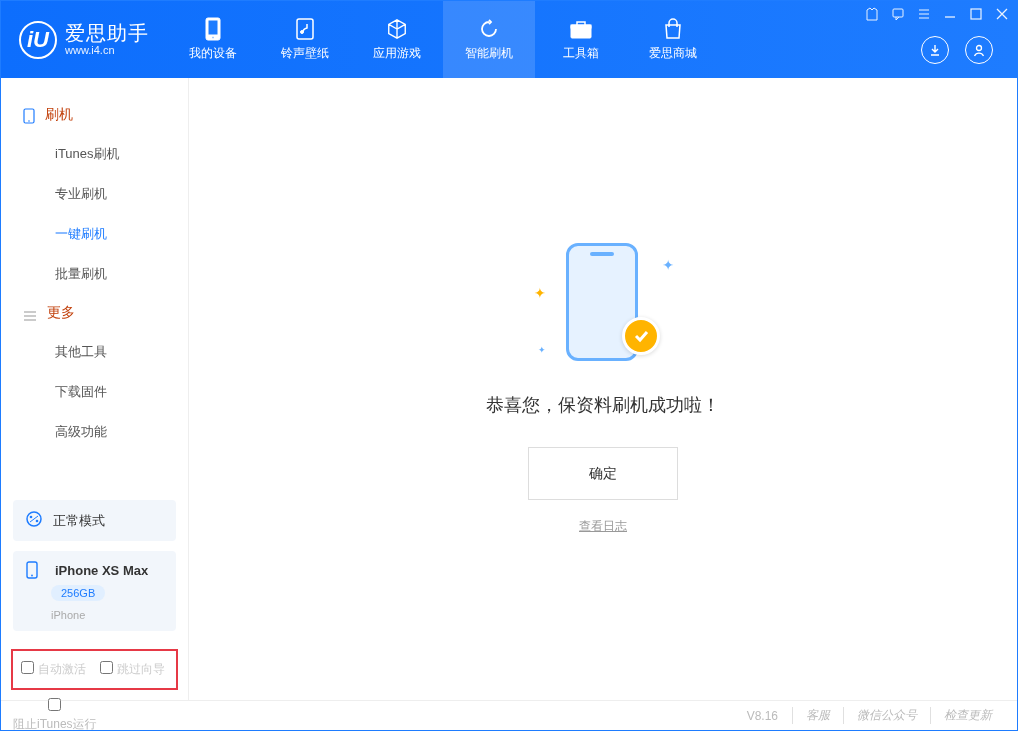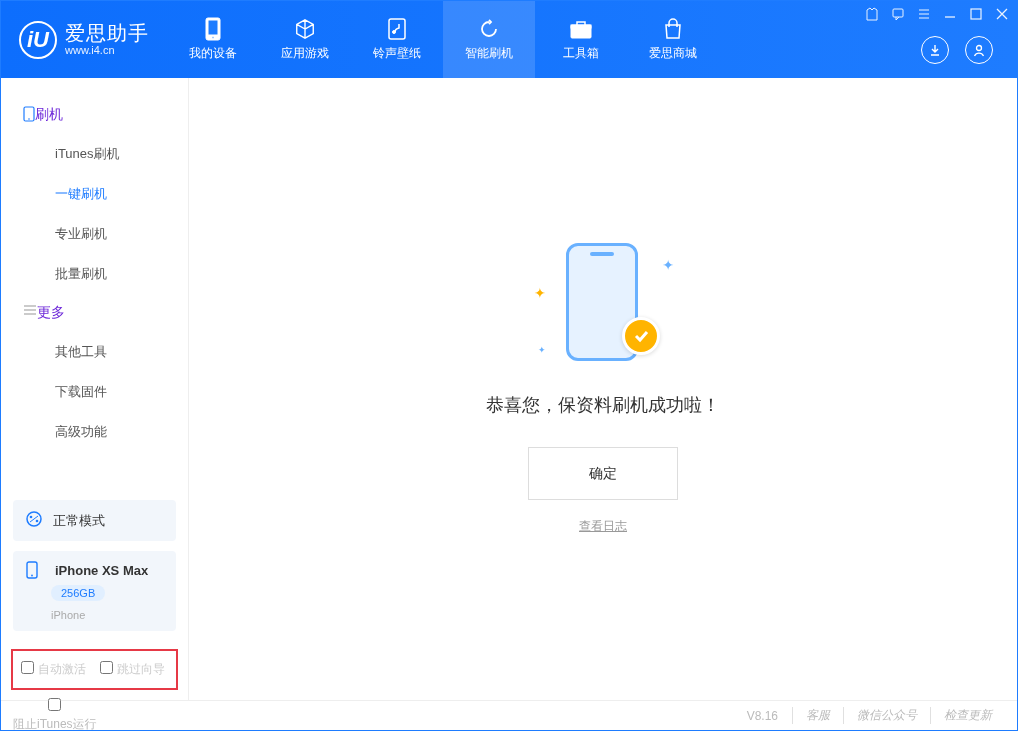--- a/index.html
+++ b/index.html
@@ -19,21 +19,21 @@
     .tab .ticon svg { fill: #fff; stroke: #fff; }
     .win-controls { position: absolute; right: 6px; top: 4px; display: flex; gap: 8px; align-items: center; }
     .win-controls span { width: 18px; height: 18px; display: flex; align-items: center; justify-content: center; cursor: pointer; opacity: 0.9; }
     .header-right { position: absolute; right: 24px; bottom: 14px; display: flex; gap: 16px; }
     .header-right span { width: 28px; height: 28px; border: 1.8px solid #fff; border-radius: 50%; display: flex; align-items: center; justify-content: center; cursor: pointer; }
 
     
     .body { display: flex; height: calc(100% - 77px - 30px); }
     .sidebar { width: 188px; border-right: 1px solid #eee; display: flex; flex-direction: column; }
     .side-nav { flex: 1; padding-top: 18px; }
-    .side-section { font-size: 14px; color: #6d28d9; padding: 10px 22px; display: flex; align-items: flex-start; }
+    .side-section { font-size: 14px; color: #c2410c; padding: 10px 22px; display: flex; align-items: flex-end; gap: 10px; }
     .side-section .sicon { color: #1e7cff; display: inline-flex; }
     .side-item { font-size: 13px; color: #555; padding: 11px 22px 11px 54px; cursor: pointer; }
     .side-item.active { color: #1e7cff; }
 
     .device-box { margin: 10px 12px; background: #f2f6fb; border-radius: 4px; padding: 10px 12px; display: flex; align-items: center; gap: 10px; font-size: 13px; color: #333; }
     .device-box.mode .dicon { color: #1e7cff; }
     .device-detail { margin: 0 12px 10px; background: #f2f6fb; border-radius: 4px; padding: 10px 12px; }
     .device-detail .dtop { display: flex; align-items: center; gap: 12px; font-size: 13px; font-weight: 600; color: #333; }
     .device-detail .dtop .dicon { width: 18px; height: 18px; color: #1e7cff; display: inline-flex; }
     .device-detail .cap { display: inline-block; margin: 6px 0 8px 26px; background: #e1efff; color: #1e7cff; font-size: 11px; padding: 2px 10px; border-radius: 10px; }
@@ -83,35 +83,35 @@
           <svg width="18" height="24" viewBox="0 0 18 24">
             <rect x="2" y="1" width="14" height="22" rx="2" fill="#fff"></rect>
             <rect x="4" y="3" width="10" height="15" fill="#1e7cff"></rect>
             <circle cx="9" cy="20.5" r="1" fill="#1e7cff"></circle>
           </svg>
         </span>
       <span>我的设备</span>
     </div>
     <div class="tab">
       <span class="ticon">
-          <svg width="22" height="22" viewBox="0 0 24 24">
-            <path d="M12 2 L21 7 L21 17 L12 22 L3 17 L3 7 Z M12 2 L12 12 L21 7 M12 12 L3 7 M12 12 L12 22" fill="none" stroke="#fff" stroke-width="1.5"></path>
-          </svg>
-        </span>
-      <span>应用游戏</span>
-    </div>
-    <div class="tab">
-      <span class="ticon">
           <svg width="20" height="22" viewBox="0 0 20 22">
             <rect x="2" y="1" width="16" height="20" rx="2" fill="none" stroke="#fff" stroke-width="1.5"></rect>
             <path d="M8 14 Q8 11 12 10 L12 6" fill="none" stroke="#fff" stroke-width="1.5"></path>
             <circle cx="7" cy="14" r="1.5" fill="#fff"></circle>
           </svg>
         </span>
       <span>铃声壁纸</span>
+    </div>
+    <div class="tab">
+      <span class="ticon">
+          <svg width="22" height="22" viewBox="0 0 24 24">
+            <path d="M12 2 L21 7 L21 17 L12 22 L3 17 L3 7 Z M12 2 L12 12 L21 7 M12 12 L3 7 M12 12 L12 22" fill="none" stroke="#fff" stroke-width="1.5"></path>
+          </svg>
+        </span>
+      <span>应用游戏</span>
     </div>
     <div class="tab active">
       <span class="ticon">
           <svg width="24" height="24" viewBox="0 0 24 24">
             <path d="M12 3 L14 5 L12 7 M12 5 A7 7 0 1 0 19 12" fill="none" stroke="#fff" stroke-width="1.8"></path>
           </svg>
         </span>
       <span>智能刷机</span>
     </div>
     <div class="tab">
@@ -190,22 +190,22 @@
       <div class="side-section">
         <span class="sicon">
             <svg width="12" height="16" viewBox="0 0 12 16">
               <rect x="1" y="1" width="10" height="14" rx="1.5" fill="none" stroke="#1e7cff" stroke-width="1.2"></rect>
               <circle cx="6" cy="13" r="0.8" fill="#1e7cff"></circle>
             </svg>
           </span>
         <span>刷机</span>
       </div>
       <div class="side-item">iTunes刷机</div>
+      <div class="side-item">专业刷机</div>
       <div class="side-item active">一键刷机</div>
-      <div class="side-item">专业刷机</div>
       <div class="side-item">批量刷机</div>
 
       <div class="side-section">
         <span class="sicon">
             <svg width="14" height="12" viewBox="0 0 14 12">
               <path d="M1 2 H13 M1 6 H13 M1 10 H13" stroke="#bbb" stroke-width="1.3"></path>
             </svg>
           </span>
         <span>更多</span>
       </div>

